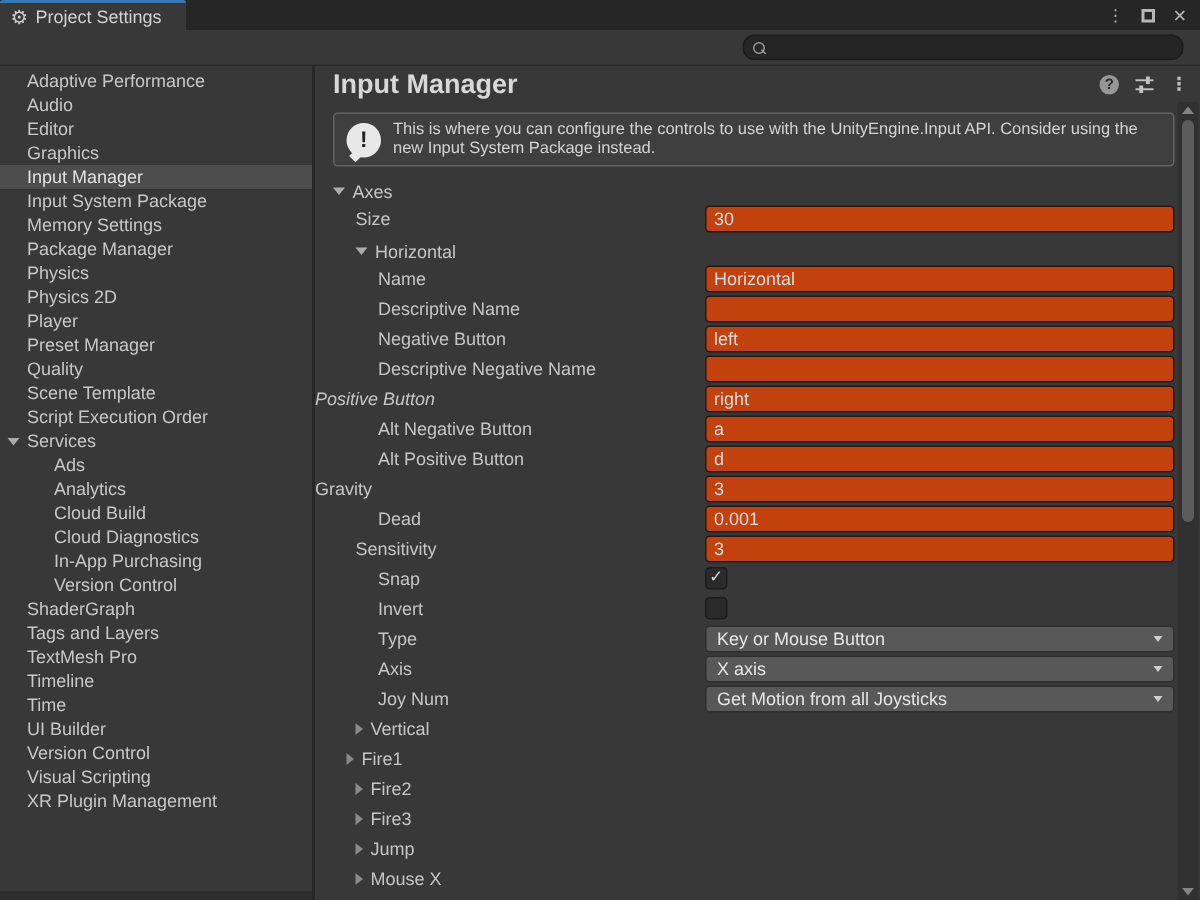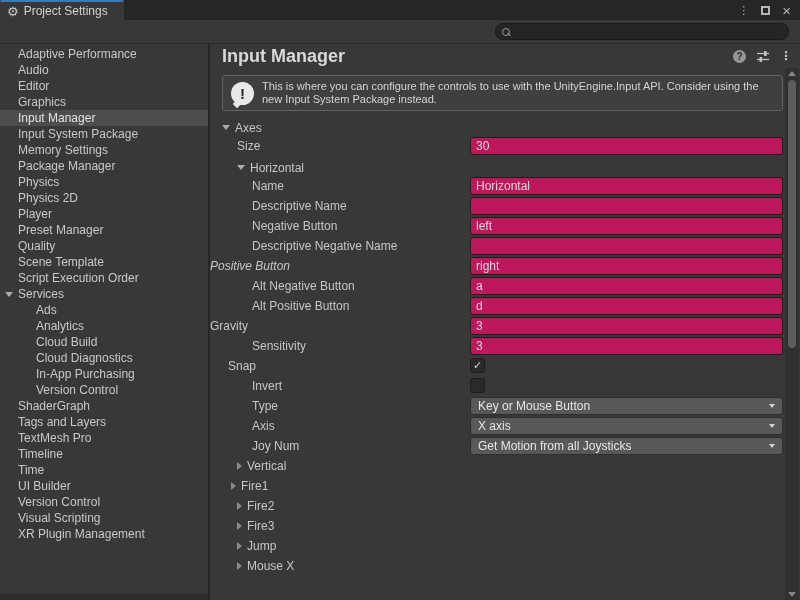--- a/index.html
+++ b/index.html
@@ -44,21 +44,21 @@
   .helpbox { margin:7px 17px 0 12px; height:36px; background:#3f3f3f; border:1px solid #626262; border-radius:3px; display:flex; align-items:center; gap:8px; padding:0 8px; }
   .infoicon { position:relative; width:23px; height:23px; flex:0 0 23px; background:#e8e8e8; border-radius:50%; color:#262626; font-size:15px; font-weight:bold; line-height:23px; text-align:center; }
   .infoicon::after { content:""; position:absolute; left:3px; bottom:-2px; width:6px; height:6px; background:#e8e8e8; transform:rotate(45deg); }
   .helpbox p { font-size:11px; line-height:13px; color:#d4d4d4; }
 
   
   .props { margin-top:5px; }
   .row { height:20px; position:relative; font-size:12px; line-height:20px; color:#c6c6c6; white-space:nowrap; }
   .flabel { display:inline-flex; align-items:center; gap:5px; height:20px; }
   .val { position:absolute; left:260px; right:17px; top:1px; height:18px; }
-  .tfield { background:#be185d; border:1px solid #1c1c1c; border-radius:3px; line-height:16px; padding:0 5px; color:#dcdcdc; }
+  .tfield { background:#c2410c; border:1px solid #1c1c1c; border-radius:3px; line-height:16px; padding:0 5px; color:#dcdcdc; }
   .dd { background:#585858; border:1px solid #2e2e2e; border-radius:3px; display:flex; align-items:center; justify-content:space-between; padding:0 7px; color:#e6e6e6; line-height:16px; }
   .cbox { position:absolute; left:260px; top:2px; width:15px; height:15px; background:#2a2a2a; border:1px solid #1c1c1c; border-radius:3px; color:#d8d8d8; font-size:11px; line-height:13px; text-align:center; }
 
   
   .tri-down { width:0; height:0; border-left:4px solid transparent; border-right:4px solid transparent; border-top:5px solid #ababab; display:inline-block; }
   .tri-right { width:0; height:0; border-top:4px solid transparent; border-bottom:4px solid transparent; border-left:5px solid #8a8a8a; display:inline-block; }
   .dd .tri-down { border-top-color:#cfcfcf; border-left-width:3px; border-right-width:3px; border-top-width:4px; }
 
   
   .vscroll { position:absolute; top:24px; right:1px; bottom:0; width:14px; background:#303030; }
@@ -177,24 +177,27 @@
             </div><div class="val tfield">right</div></div>
           <div class="row"><div class="flabel" style="padding-left: 42px;">
               <span>Alt Negative Button</span>
             </div><div class="val tfield">a</div></div>
           <div class="row"><div class="flabel" style="padding-left: 42px;">
               <span>Alt Positive Button</span>
             </div><div class="val tfield">d</div></div>
           <div class="row"><div class="flabel" style="">
               <span>Gravity</span>
             </div><div class="val tfield">3</div></div>
-          <div class="row"><div class="flabel" style="padding-left: 42px; justify-content: flex-end;">
+          <div class="row"><div class="flabel" style="padding-left: 42px;">
+              <span>Dead</span>
+            </div><div class="val tfield">0.001</div></div>
+          <div class="row"><div class="flabel" style="padding-left: 27px; justify-content: flex-end;">
               <span>Sensitivity</span>
             </div><div class="val tfield">3</div></div>
-          <div class="row"><div class="flabel" style="padding-left: 18px;">
+          <div class="row"><div class="flabel" style="padding-left: 42px;">
               <span>Snap</span>
             </div><div class="cbox">✓</div></div>
           <div class="row"><div class="flabel" style="padding-left: 42px;">
               <span>Invert</span>
             </div><div class="cbox"></div></div>
           <div class="row"><div class="flabel" style="padding-left: 42px;">
               <span>Type</span>
             </div><div class="val dd">
               <span>Key or Mouse Button</span>
               <span class="tri-down"></span>

